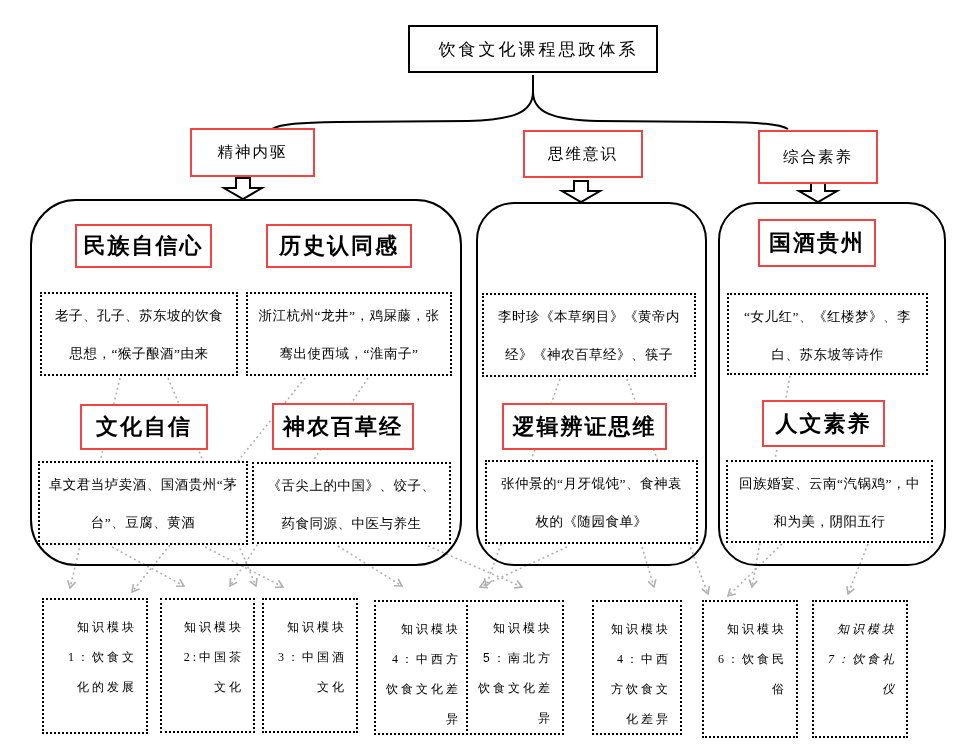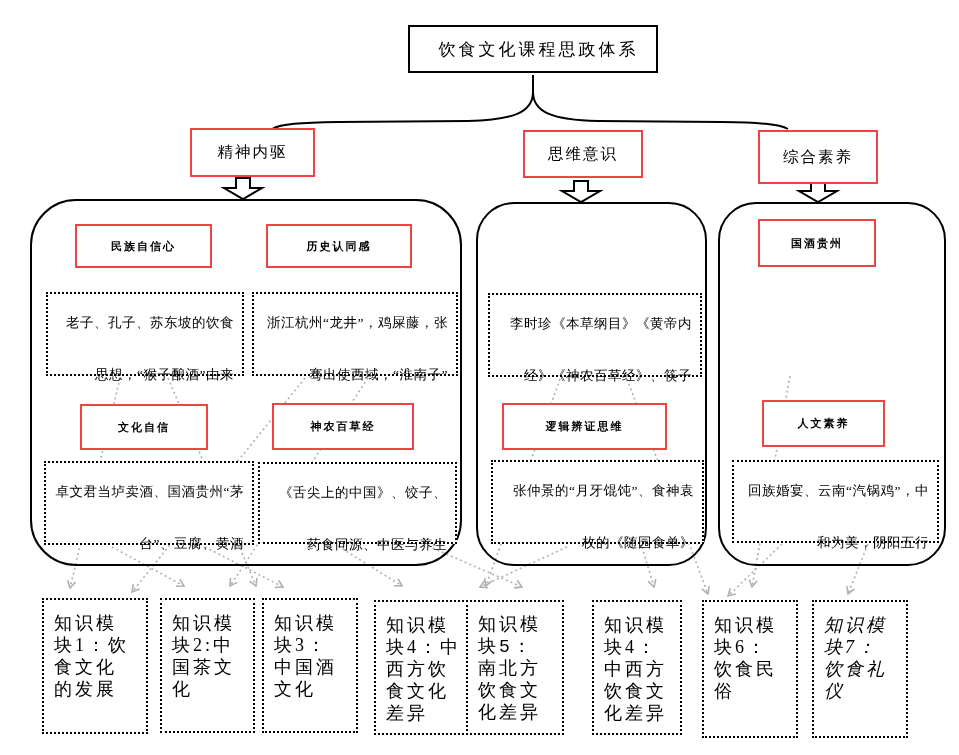--- a/index.html
+++ b/index.html
@@ -8,29 +8,29 @@
     font-family:"Liberation Serif","DejaVu Serif",serif;color:#000;
   }
   .connectors{position:absolute;left:0;top:0;z-index:0;}
   .connectors .k{fill:none;stroke:#000;stroke-width:2;}
   .connectors .blk{fill:#fff;stroke:#000;stroke-width:2;stroke-linejoin:miter;}
   .connectors .g{stroke:#b0b0b0;stroke-width:1.6;stroke-dasharray:2 3;fill:none;}
   .box{position:absolute;background:#fff;box-sizing:border-box;z-index:2;}
   .solidbox{border:2px solid #ef4444;display:flex;align-items:center;justify-content:center;text-align:center;}
   .title-box{border:2px solid #000;font-size:17px;letter-spacing:3px;}
   .label-box{font-size:15.5px;letter-spacing:2px;}
-  .head-box{font-weight:bold;font-size:11px;letter-spacing:2px;}
+  .head-box{font-weight:bold;font-size:22px;letter-spacing:2px;}
   .round-rect{position:absolute;border:2px solid #000;border-radius:42px;background:transparent;box-sizing:border-box;z-index:1;}
   .dash-box{
-    border:2px dotted #000;font-size:13.5px;line-height:52px;letter-spacing:0.5px;
-    padding:3px 8px;word-break:break-all;text-align:right;z-index:2;margin-left:6px;
+    border:2px dotted #000;font-size:13.5px;line-height:38px;letter-spacing:0.5px;
+    padding:3px 8px;word-break:break-all;text-align:center;z-index:2;
   }
   .module-box{
-    border:2px dotted #000;font-size:18px;line-height:22px;letter-spacing:3px;
-    padding:12px 9px 4px 10px;word-break:break-all;text-align:left;z-index:2;
+    border:2px dotted #000;font-size:12px;line-height:30px;letter-spacing:3px;
+    padding:12px 9px 4px 10px;word-break:break-all;text-align:right;z-index:2;
   }
 </style>
 </head>
 <body>
 
 <div class="canvas">
 
   <svg class="connectors" width="959" height="755" viewBox="0 0 959 755">
     <defs>
       <marker id="garrow" viewBox="-8 -5 9 10" refX="0" refY="0" markerWidth="9" markerHeight="10" markerUnits="userSpaceOnUse" orient="auto">
@@ -80,20 +80,21 @@
   <div class="box solidbox head-box" style="left:80px;top:404px;width:128px;height:46px;">文化自信</div>
   <div class="box solidbox head-box" style="left:272px;top:403px;width:142px;height:47px;">神农百草经</div>
   <div class="box dash-box" style="left:38px;top:461px;width:210px;height:84px;">卓文君当垆卖酒、国酒贵州“茅台”、豆腐、黄酒</div>
   <div class="box dash-box" style="left:252px;top:462px;width:199px;height:82px;">《舌尖上的中国》、饺子、药食同源、中医与养生</div>
 
   <div class="box dash-box" style="left:482px;top:293px;width:214px;height:84px;">李时珍《本草纲目》《黄帝内经》《神农百草经》、筷子</div>
   <div class="box solidbox head-box" style="left:502px;top:403px;width:165px;height:47px;">逻辑辨证思维</div>
   <div class="box dash-box" style="left:485px;top:460px;width:213px;height:84px;">张仲景的“月牙馄饨”、食神袁枚的《随园食单》</div>
 
   <div class="box solidbox head-box" style="left:758px;top:219px;width:118px;height:48px;">国酒贵州</div>
+  <div class="box dash-box" style="left:727px;top:293px;width:201px;height:82px;">“女儿红”、《红楼梦》、李白、苏东坡等诗作</div>
   <div class="box solidbox head-box" style="left:762px;top:400px;width:123px;height:47px;">人文素养</div>
   <div class="box dash-box" style="left:726px;top:460px;width:207px;height:83px;">回族婚宴、云南“汽锅鸡”，中和为美，阴阳五行</div>
 
   <div class="box module-box" style="left:42px;top:598px;width:106px;height:136px;">知识模块1：饮食文化的发展</div>
   <div class="box module-box" style="left:160px;top:598px;width:95px;height:135px;">知识模块2:中国茶文化</div>
   <div class="box module-box" style="left:262px;top:598px;width:96px;height:135px;">知识模块3：中国酒文化</div>
   <div class="box module-box" style="left:374px;top:600px;width:98px;height:135px;">知识模块4：中西方饮食文化差异</div>
   <div class="box module-box" style="left:466px;top:600px;width:98px;height:135px;font-family:Liberation Mono, monospace;">知识模块5：南北方饮食文化差异</div>
   <div class="box module-box" style="left:592px;top:600px;width:90px;height:135px;">知识模块4：中西方饮食文化差异</div>
   <div class="box module-box" style="left:702px;top:600px;width:96px;height:138px;">知识模块6：饮食民俗</div>

